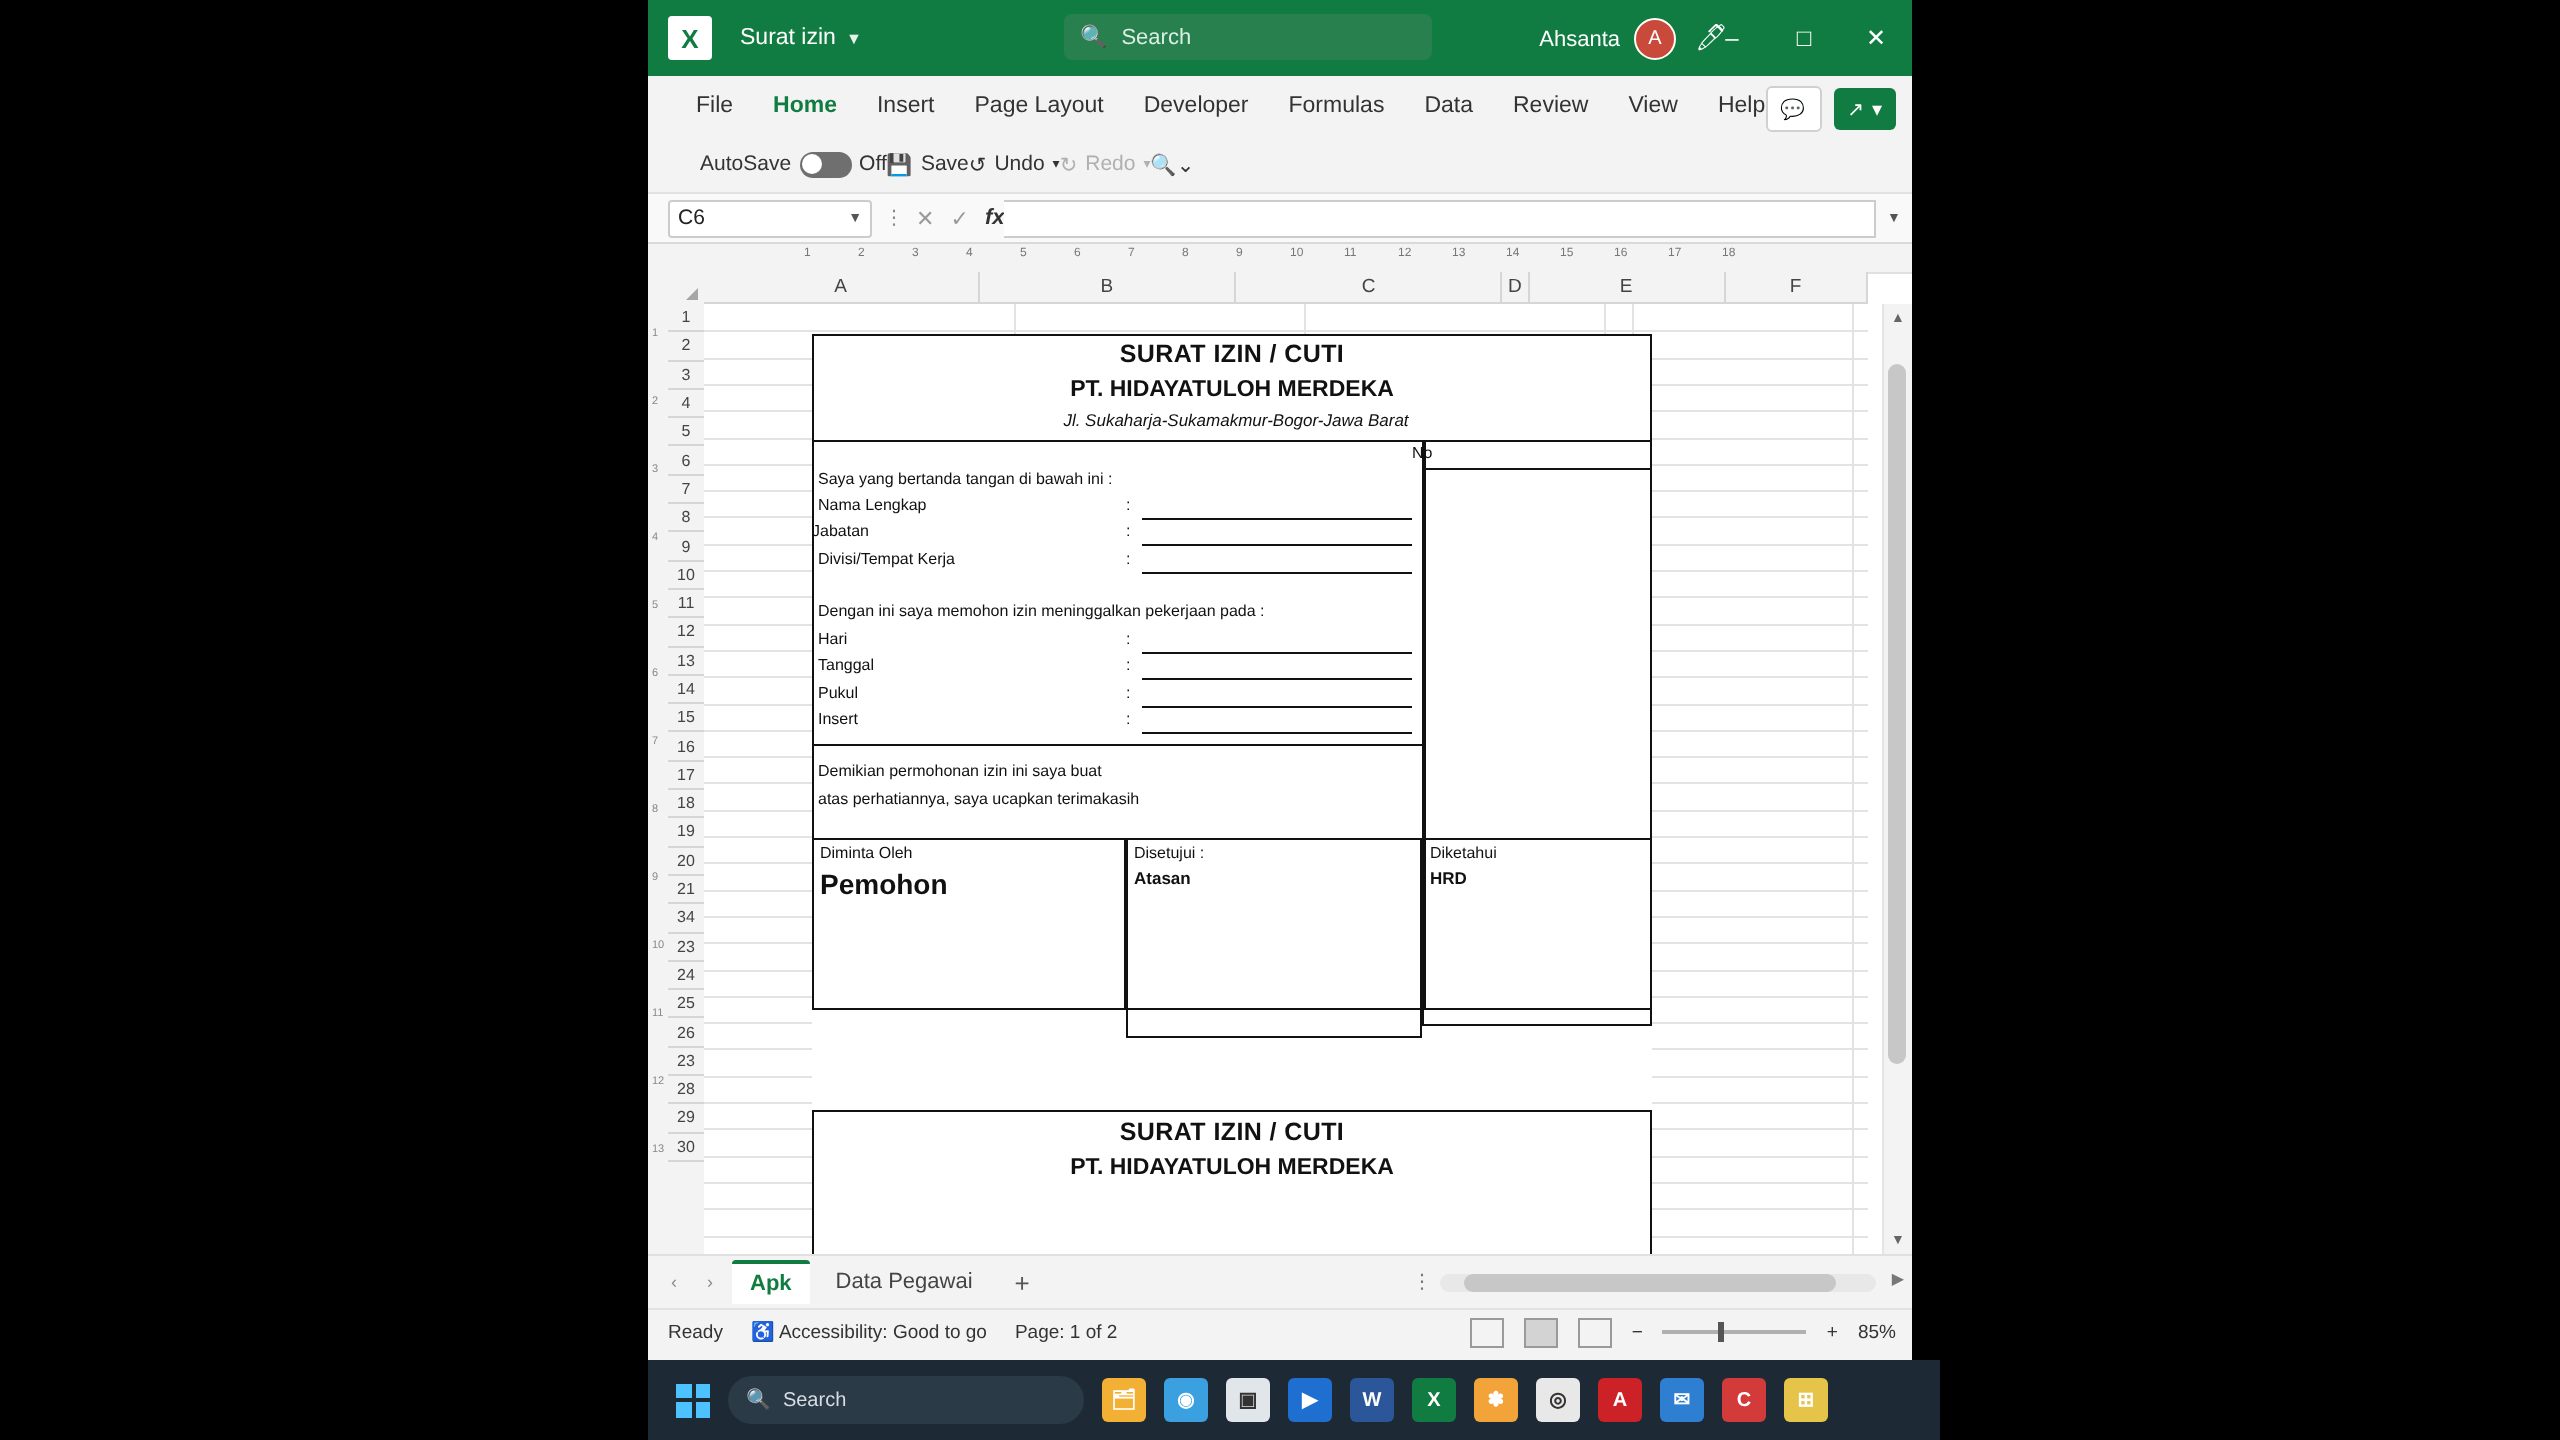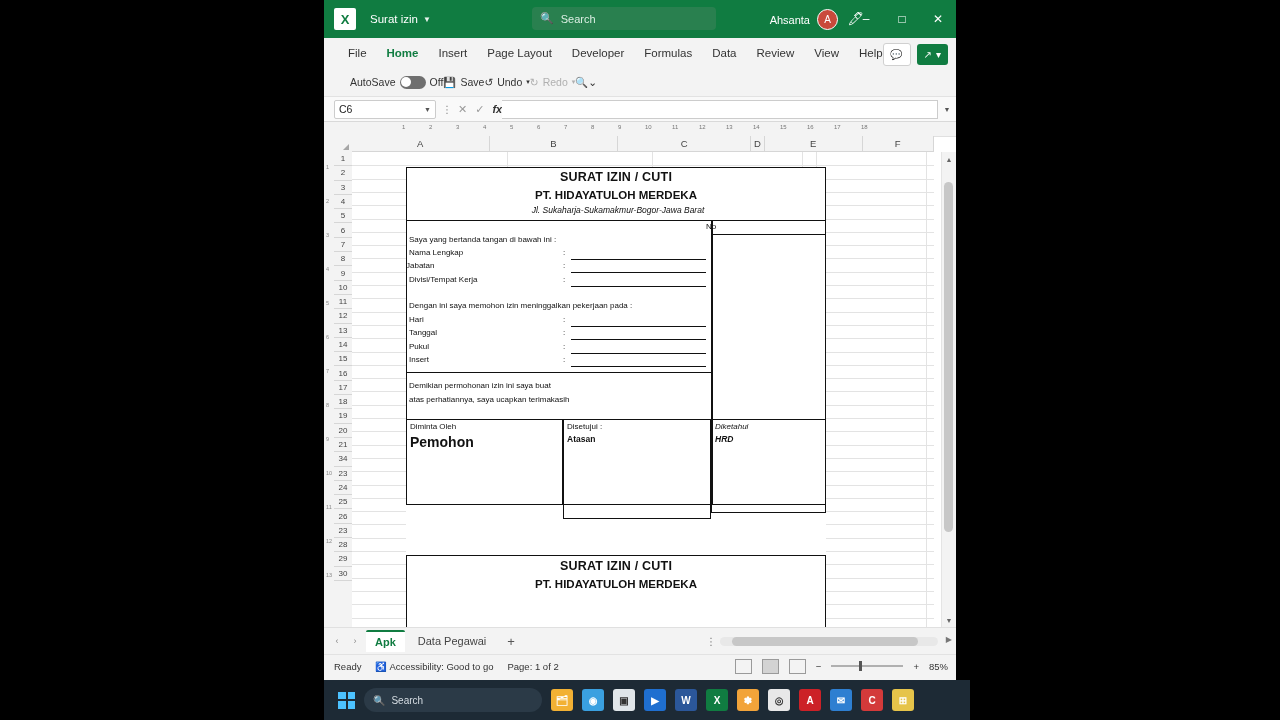--- a/index.html
+++ b/index.html
@@ -389,21 +389,21 @@
           <div style="position:absolute; left:3px; top:228px;" class="lbl">atas perhatiannya, saya ucapkan terimakasih</div>
 
           <div style="position:absolute; left:0px; top:252px; width:157px; height:86px; border:1.6px solid #111; box-sizing:border-box;">
             <div class="lbl" style="margin:2px 0 0 3px;">Diminta Oleh</div>
             <div class="lbl" style="margin:3px 0 0 3px; font-weight:bold; font-size:14px;">Pemohon</div>
           </div>
           <div style="position:absolute; left:157px; top:252px; width:148px; height:100px; border:1.6px solid #111; box-sizing:border-box;">
             <div class="lbl" style="margin:2px 0 0 3px;">Disetujui :</div>
             <div class="lbl" style="margin:3px 0 0 3px; font-weight:bold; font-size:8.5px;">Atasan</div>
           </div>
-          <div style="position:absolute; left:305px; top:252px; width:115px; height:94px; border:1.6px solid #111; box-sizing:border-box;font-style:italic;">
+          <div style="position:absolute; left:305px; top:252px; width:115px; height:94px; border:1.6px solid #111; box-sizing:border-box;">
             <div class="lbl" style="margin:2px 0 0 3px;">Diketahui</div>
             <div class="lbl" style="margin:3px 0 0 3px; font-weight:bold; font-size:8.5px;">HRD</div>
           </div>
 
           <div style="position:absolute; left:0; top:388px; width:420px; height:80px; border:1.6px solid #111; border-bottom:none; box-sizing:border-box;"></div>
           <div style="position:absolute; left:0; top:392px; width:420px;" class="dtitle">SURAT IZIN / CUTI</div>
           <div style="position:absolute; left:0; top:411px; width:420px;" class="dsub">PT. HIDAYATULOH MERDEKA</div>
         </div>
       </div>
 

